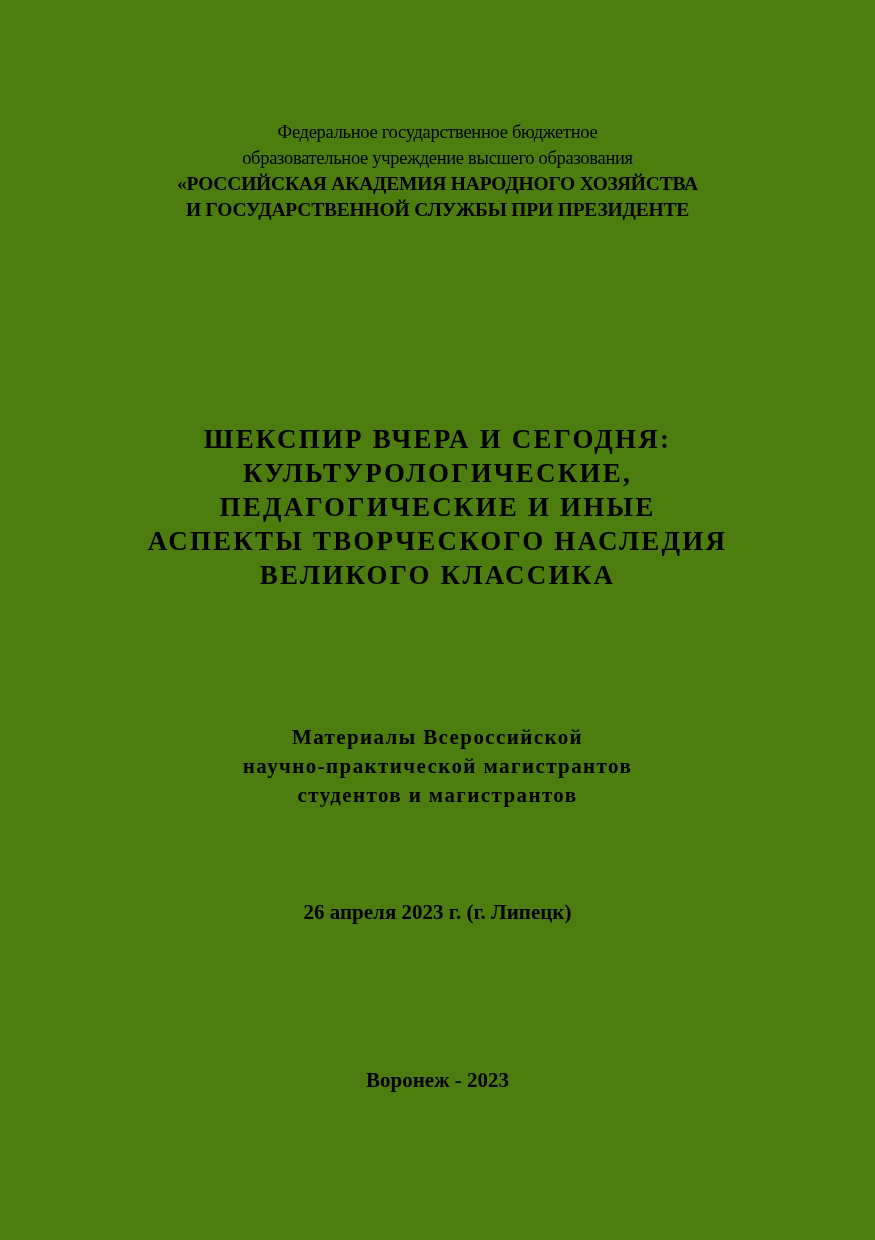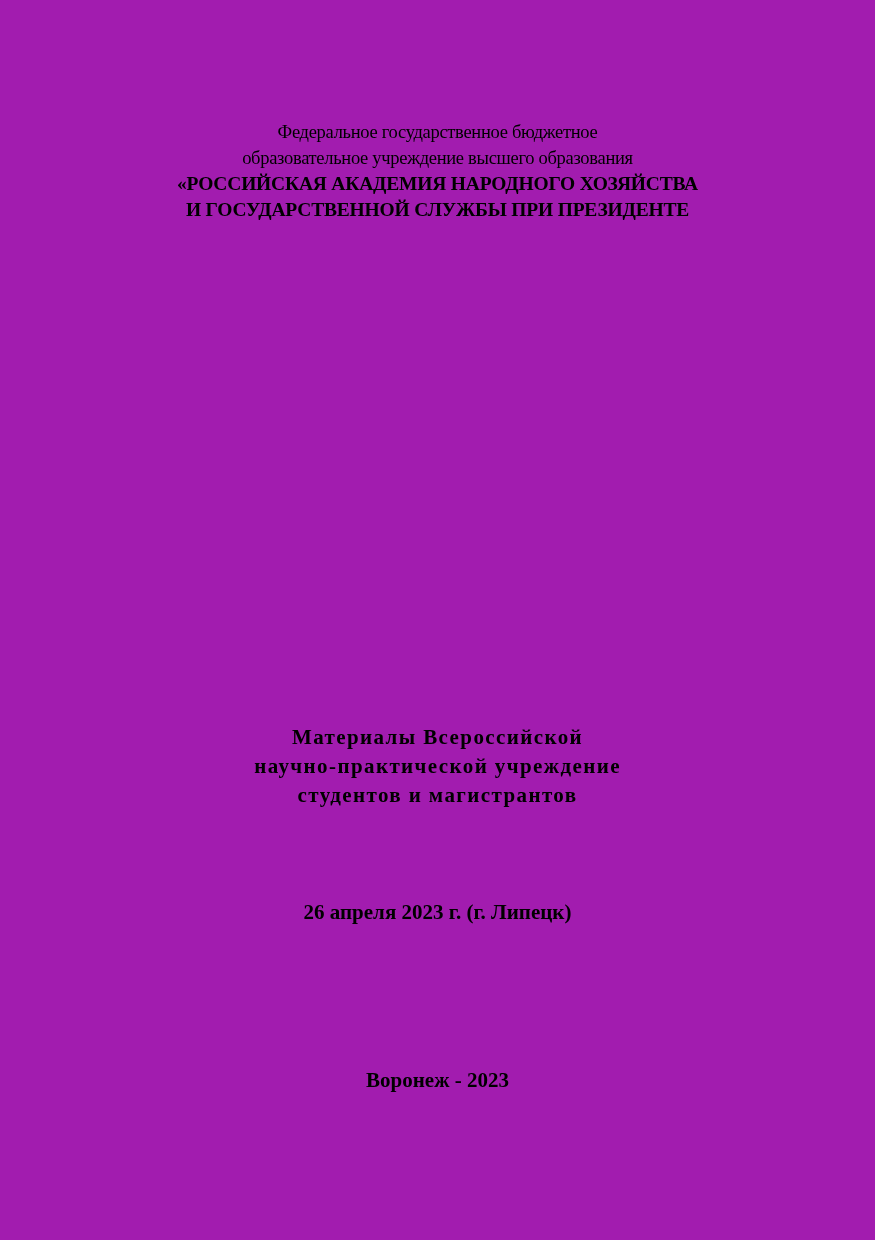--- a/index.html
+++ b/index.html
@@ -13,21 +13,21 @@
       position: relative;
       overflow: hidden;
       color: #000000;
       font-family: "Liberation Serif", "DejaVu Serif", serif;
     }
     .page {
       position: absolute;
       left: 0; top: 0;
       width: 875px;
       height: 1240px;
-      background: #a21caf;
+      background: #4d7c0f;
       text-decoration: underline;
     }
     .block {
       position: absolute;
       left: 0;
       width: 875px;
       text-align: center;
     }
     .line {
       display: block;
@@ -99,24 +99,31 @@
 
 <div class="page">
 
   <div class="block inst">
     <span class="line normal">Федеральное государственное бюджетное</span>
     <span class="line normal">образовательное учреждение высшего образования</span>
     <span class="line bold">«РОССИЙСКАЯ АКАДЕМИЯ НАРОДНОГО ХОЗЯЙСТВА</span>
     <span class="line bold">И ГОСУДАРСТВЕННОЙ СЛУЖБЫ ПРИ ПРЕЗИДЕНТЕ</span>
   </div>
 
+  <div class="block title">
+    <span class="line">ШЕКСПИР ВЧЕРА И СЕГОДНЯ:</span>
+    <span class="line">КУЛЬТУРОЛОГИЧЕСКИЕ,</span>
+    <span class="line">ПЕДАГОГИЧЕСКИЕ И ИНЫЕ</span>
+    <span class="line">АСПЕКТЫ ТВОРЧЕСКОГО НАСЛЕДИЯ</span>
+    <span class="line">ВЕЛИКОГО КЛАССИКА</span>
+  </div>
 
   <div class="block subtitle">
     <span class="line">Материалы Всероссийской</span>
-    <span class="line">научно-практической учреждение</span>
+    <span class="line">научно-практической магистрантов</span>
     <span class="line">студентов и магистрантов</span>
   </div>
 
   <div class="block date">
     <span class="line">26 апреля 2023 г. (г. Липецк)</span>
   </div>
 
   <div class="block city">
     <span class="line">Воронеж - 2023</span>
   </div>

